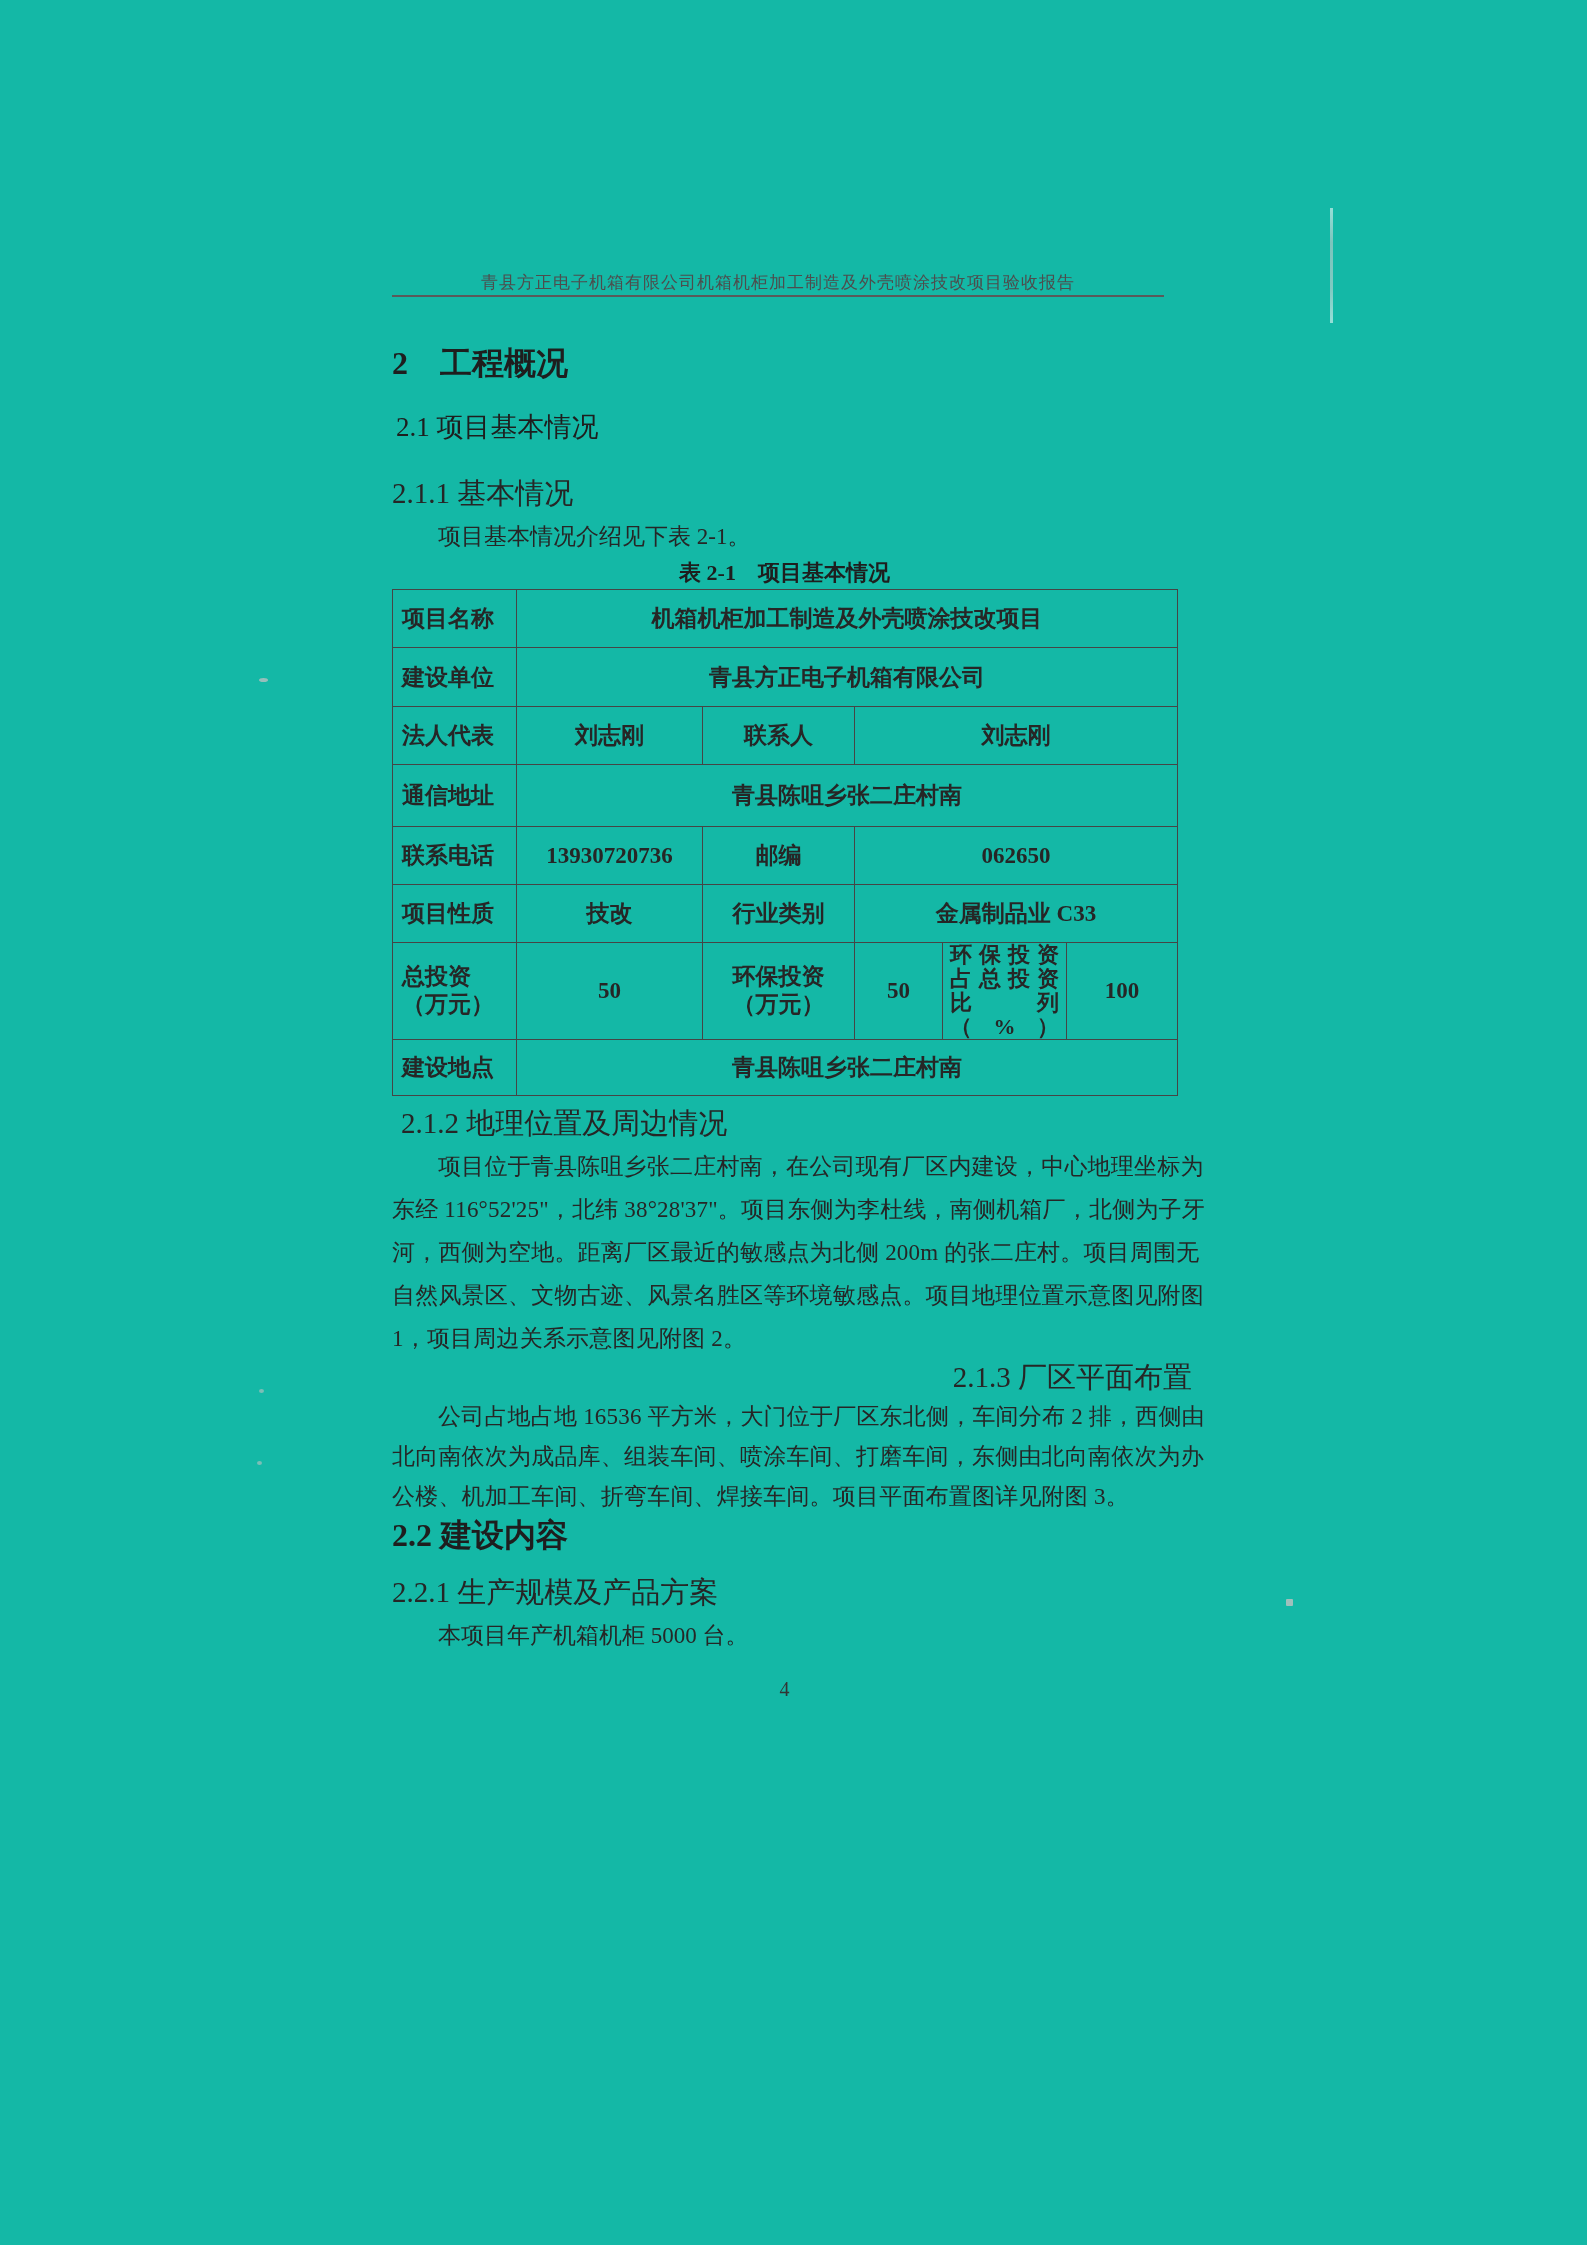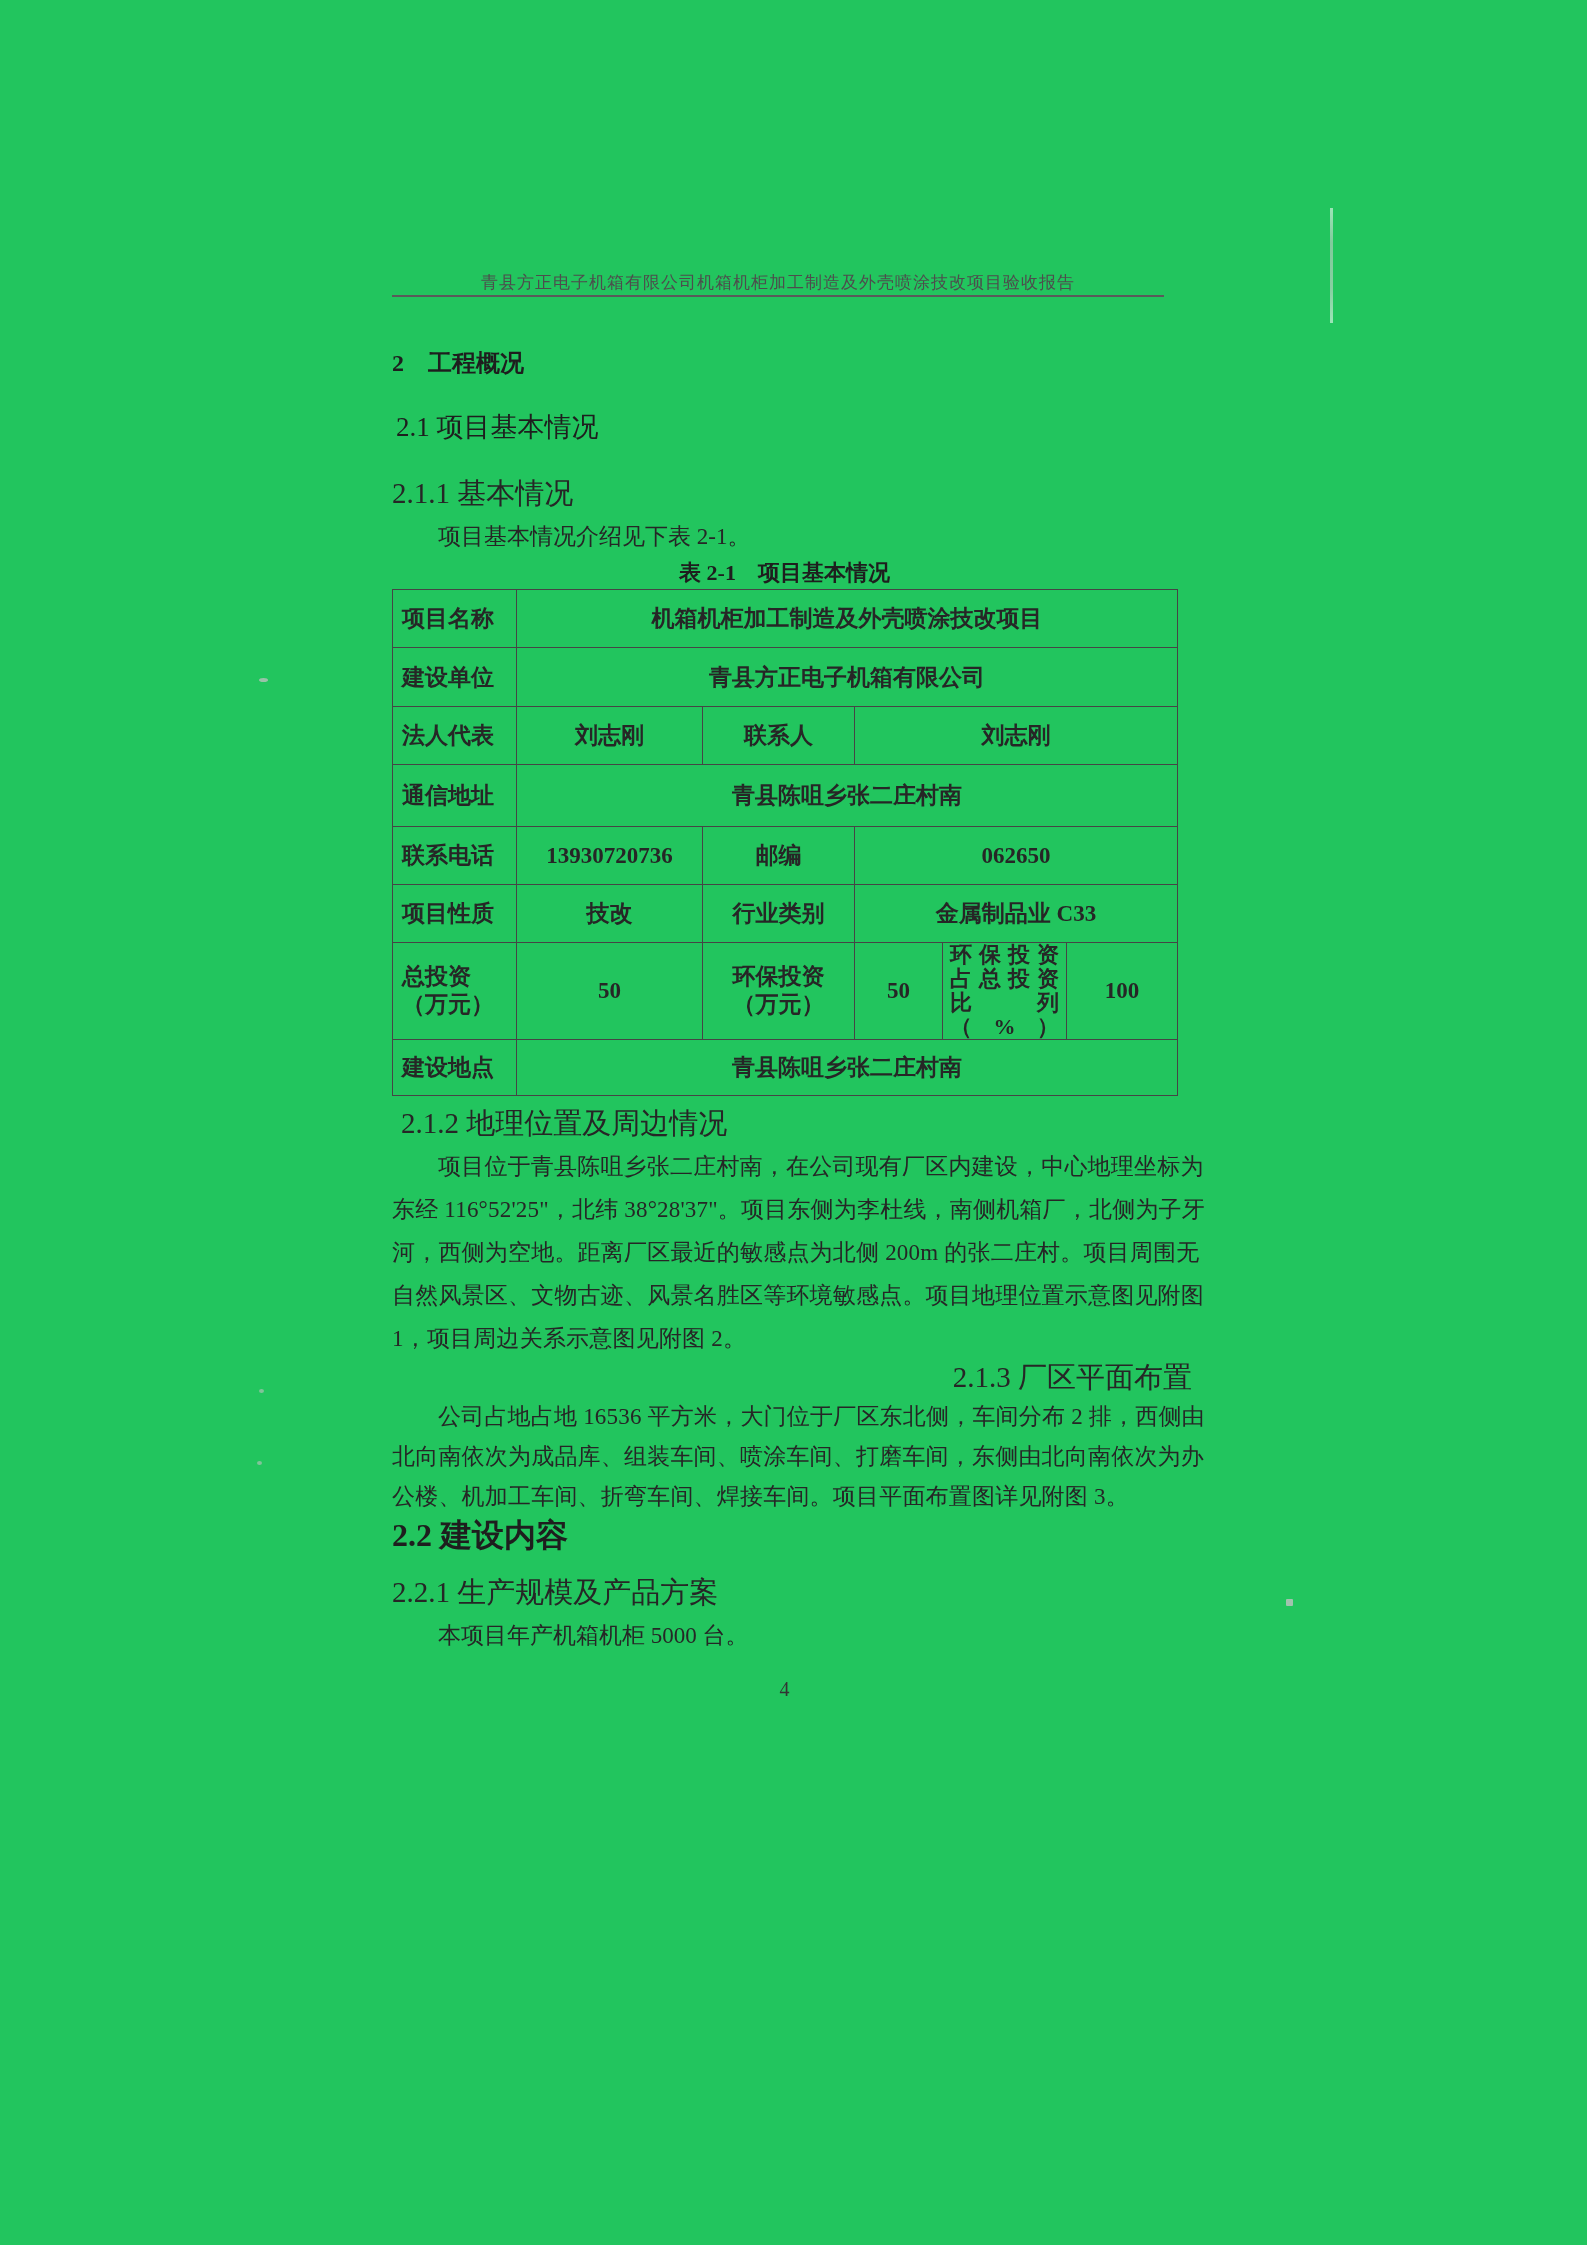--- a/index.html
+++ b/index.html
@@ -4,35 +4,35 @@
 <style>
   html, body { margin: 0; padding: 0; }
   body {
     width: 1587px; height: 2245px;
     background: #fefefe;
     position: relative;
     font-family: "Liberation Serif", "DejaVu Serif", serif;
     color: #262626;
     overflow: hidden;
   }
-  .page { position: absolute; inset: 0; background: #22c55e; }
+  .page { position: absolute; inset: 0; background: #14b8a6; }
   .content { position: absolute; left: 392px; top: 0; width: 800px; }
 
   .doc-header {
     margin-top: 273px;
     width: 772px;
     font-size: 17px; line-height: 20px;
     letter-spacing: 1px;
     color: #4d4d4d;
     text-align: center;
     padding-bottom: 2px;
     border-bottom: 2px solid #5a5a5a;
   }
 
-  .h1 { margin: 48px 0 0 0; font-size: 24px; line-height: 36px; font-weight: bold; color: #1e1e1e; }
+  .h1 { margin: 48px 0 0 0; font-size: 32px; line-height: 36px; font-weight: bold; color: #1e1e1e; }
   .h2 { margin: 30px 0 0 4px; font-size: 27px; line-height: 32px; font-weight: normal; color: #1e1e1e; }
   .h2b { margin: 2px 0 0 0; font-size: 32px; line-height: 32px; font-weight: bold; color: #1e1e1e; }
   .h3 { font-size: 29px; line-height: 27px; font-weight: normal; color: #262626; }
   .h3a { margin-top: 37px; }
   .h3b { margin-top: 14px; margin-left: 9px; }
   .h3c { margin-top: 4px; text-align: right; }
   .h3d { margin-top: 28px; }
 
   .p-intro { margin-top: 16px; font-size: 23px; line-height: 28px; text-indent: 2em; }
 

